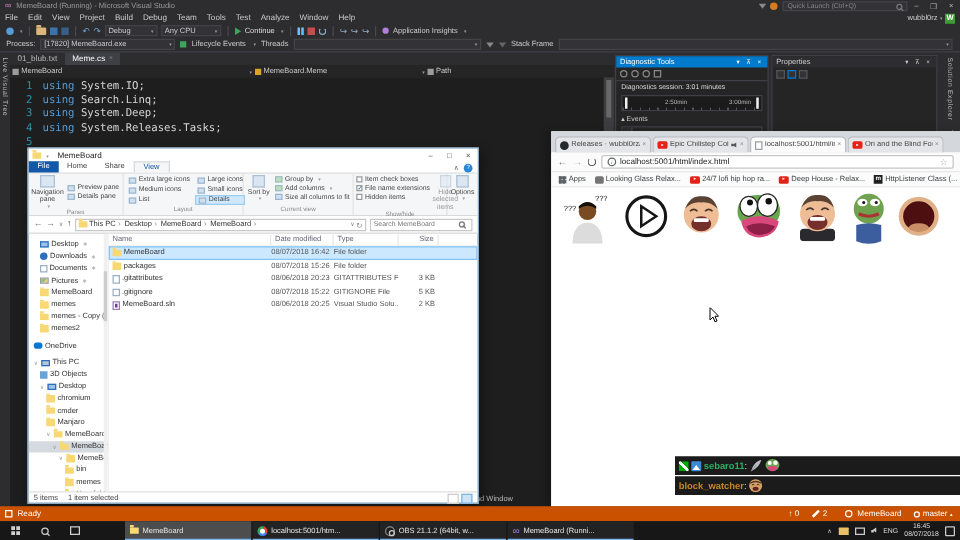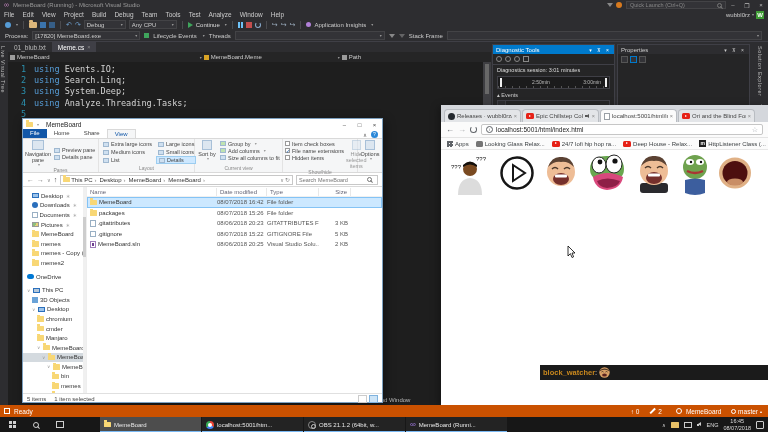--- a/index.html
+++ b/index.html
@@ -334,36 +334,36 @@
     <span class="caret" style="margin-left:76px">▾</span>
     <span class="bc-icon g"></span>
     <span>Path</span>
   </div>
 
   <div class="abs vs-editor">
     <div style="padding-top:2px">
       <div class="code-line">
           <span class="code-num">1</span>
           <span class="kw">using</span>
-          <span class="code-rest"> Events.IO;</span>
+          <span class="code-rest"> System.IO;</span>
         </div>
       <div class="code-line">
           <span class="code-num">2</span>
           <span class="kw">using</span>
           <span class="code-rest"> Search.Linq;</span>
         </div>
       <div class="code-line">
           <span class="code-num">3</span>
           <span class="kw">using</span>
           <span class="code-rest"> System.Deep;</span>
         </div>
       <div class="code-line">
           <span class="code-num">4</span>
           <span class="kw">using</span>
-          <span class="code-rest"> Analyze.Threading.Tasks;</span>
+          <span class="code-rest"> System.Releases.Tasks;</span>
         </div>
       <div class="code-line">
           <span class="code-num">5</span>
           <span class="kw"></span>
           <span class="code-rest"></span>
         </div>
     </div>
   </div>
   <div class="abs vs-scrollbar">
       <span class="vs-scrollthumb" style="display:block"></span>
@@ -870,20 +870,35 @@
         <ellipse cx="17" cy="26" rx="8" ry="3.5" fill="#c98e66"></ellipse>
       </svg>
     </div>
 
     <svg class="cursor-arrow" width="8" height="12" viewBox="0 0 8 12">
       <path d="M1 0 L1 10 L3.4 7.6 L5 11.5 L6.6 10.8 L5 7 L8 7 Z" fill="#fff" stroke="#000" stroke-width="0.8"></path>
     </svg>
 
     <div class="chat">
       <div class="chat-row">
+        <span class="badge badge-mod"></span>
+        <span class="badge badge-sub"></span>
+        <span class="chat-user" style="color:#2faf64">sebaro11</span>
+        <svg width="10" height="11" viewBox="0 0 10 11">
+          <path d="M1 10 C2 5 6 1 9 1 C8 5 5 8 2.5 9 Z" fill="#b9bcc0"></path>
+          <path d="M1 10 L5 5" stroke="#8d9094" stroke-width="0.8"></path>
+        </svg>
+        <svg width="12" height="11" viewBox="0 0 12 11">
+          <ellipse cx="6" cy="5" rx="5.6" ry="4.8" fill="#69a74f"></ellipse>
+          <circle cx="3.8" cy="3.4" r="1.6" fill="#fff"></circle>
+          <circle cx="8.4" cy="3.2" r="1.8" fill="#fff"></circle>
+          <path d="M2 6.5 Q6 5 10 6.5 Q9 10 6 10 Q3 10 2 6.5 Z" fill="#d9487c"></path>
+        </svg>
+      </div>
+      <div class="chat-row">
         <span class="chat-user" style="color:#c9881e">block_watcher</span>
         <svg width="11" height="11" viewBox="0 0 11 11">
           <circle cx="5.5" cy="5.5" r="5.2" fill="#d9a066"></circle>
           <path d="M1 3 Q5.5 0 10 3 L10 4 Q5.5 1.5 1 4 Z" fill="#4a3526"></path>
           <path d="M2.5 5 Q3.5 4 4.5 5" stroke="#3a2a1e" stroke-width="0.8" fill="none"></path>
           <path d="M6.5 5 Q7.5 4 8.5 5" stroke="#3a2a1e" stroke-width="0.8" fill="none"></path>
           <ellipse cx="5.5" cy="8" rx="2.4" ry="1.6" fill="#5c2420"></ellipse>
         </svg>
       </div>
     </div>

